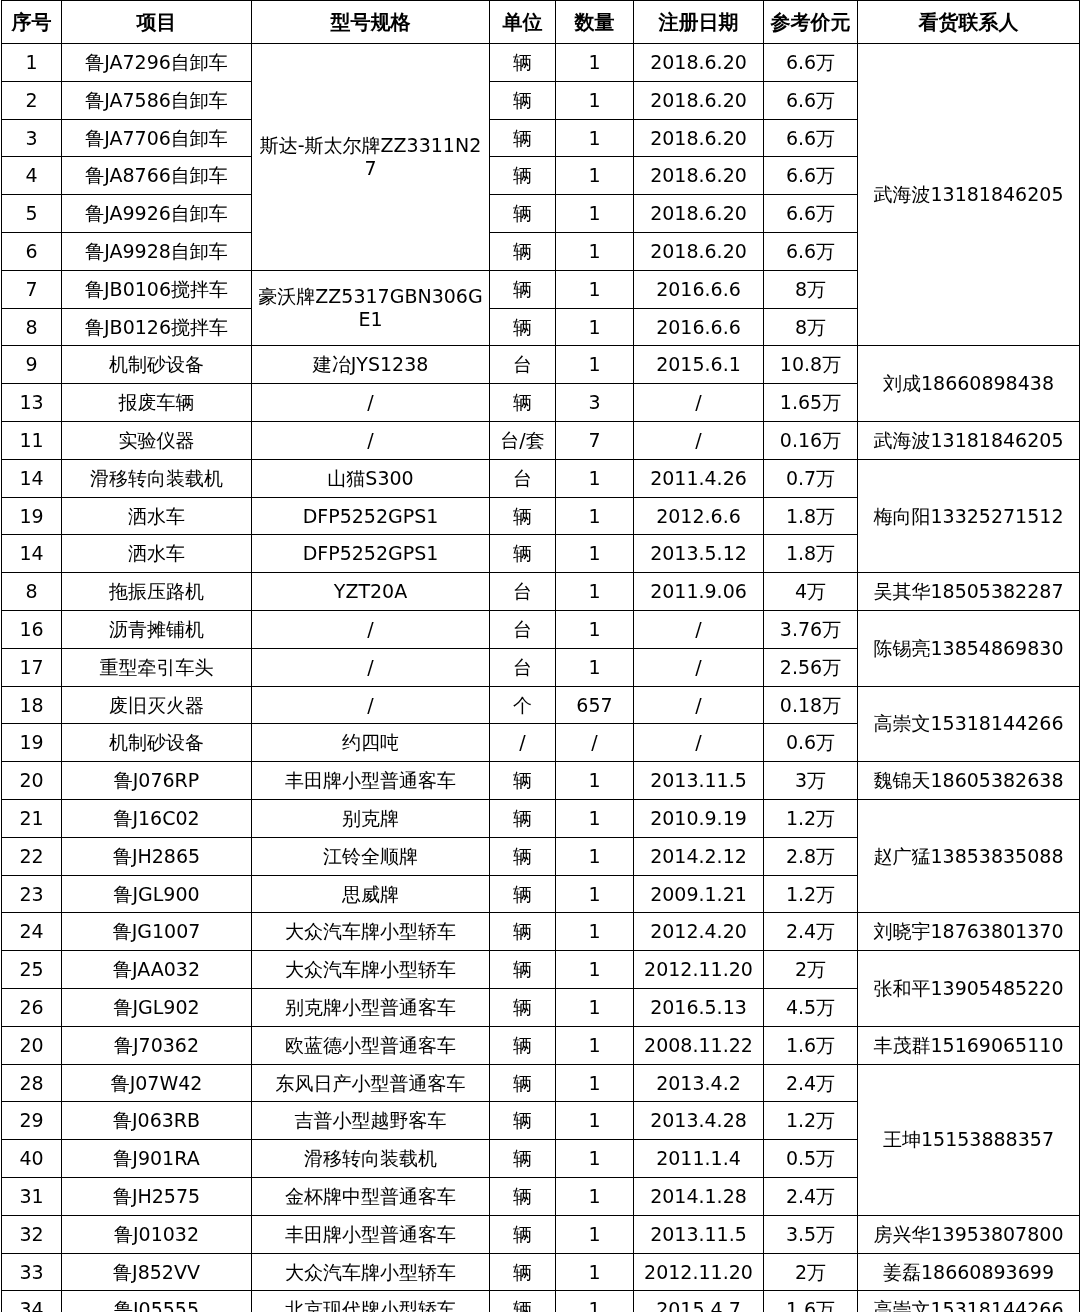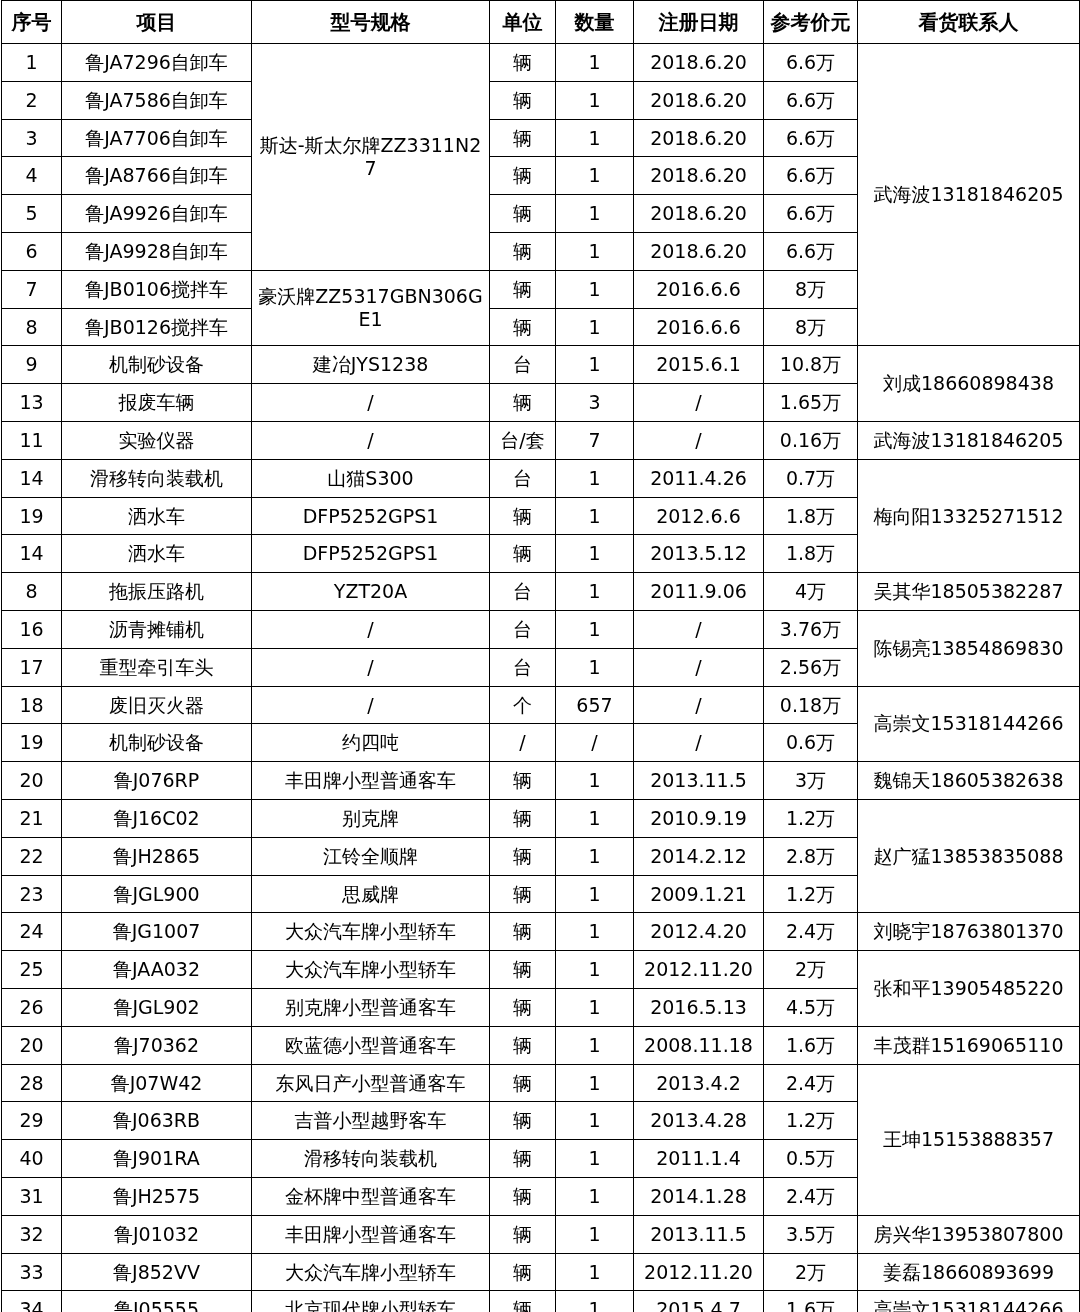--- a/index.html
+++ b/index.html
@@ -320,21 +320,21 @@
           <td>1</td>
           <td>2016.5.13</td>
           <td>4.5万</td>
         </tr>
         <tr>
           <td>20</td>
           <td>鲁J70362</td>
           <td>欧蓝德小型普通客车</td>
           <td>辆</td>
           <td>1</td>
-          <td>2008.11.18</td>
+          <td>2008.11.22</td>
           <td>1.6万</td>
           <td class="contact" rowspan="1">丰茂群15169065110</td>
         </tr>
         <tr>
           <td>28</td>
           <td>鲁J07W42</td>
           <td>东风日产小型普通客车</td>
           <td>辆</td>
           <td>1</td>
           <td>2013.4.2</td>

